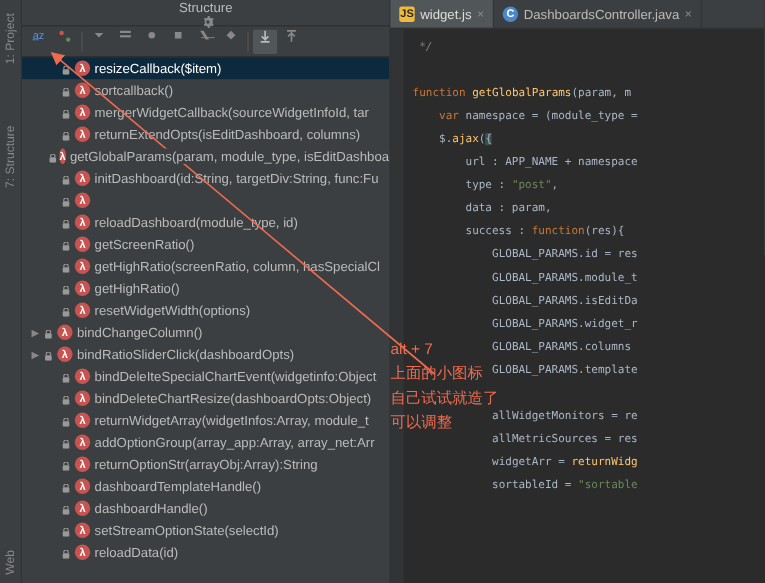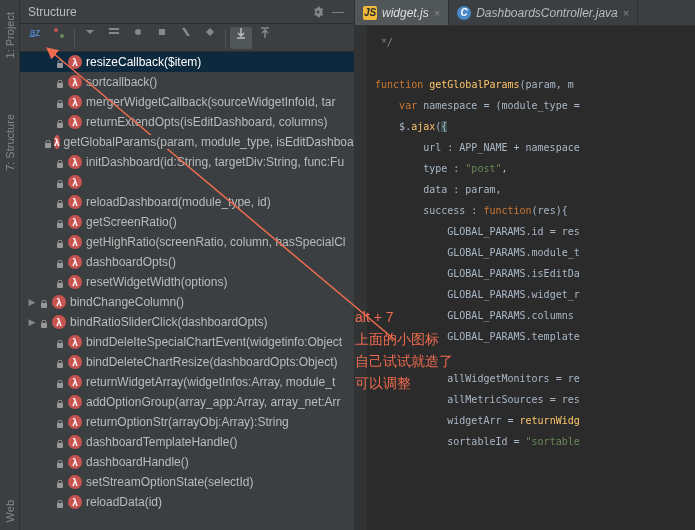--- a/index.html
+++ b/index.html
@@ -42,20 +42,21 @@
   border-right: 1px solid #323232;
 }
 .panel-header {
   height: 24px;
   display: flex;
   align-items: center;
   padding: 0 8px;
   border-bottom: 1px solid #2d2d2d;
   font-size: 12px;
   color: #bbb;
+  flex-direction: column;
 }
 .panel-header .spacer { flex: 1; }
 .panel-header .hdr-icon {
   width: 16px; height: 16px;
   margin-left: 4px;
   cursor: pointer;
   color: #888;
   display: flex; align-items: center; justify-content: center;
 }
 .toolbar {
@@ -128,21 +129,20 @@
   border-bottom: 1px solid #323232;
 }
 .tab {
   display: flex;
   align-items: center;
   padding: 0 8px;
   gap: 5px;
   font-size: 12px;
   cursor: pointer;
   border-right: 1px solid #323232;
-  font-style: italic;
 }
 .tab.active { background: #515658; color: #ddd; }
 .tab .file-icon {
   width: 14px; height: 14px;
   display: flex; align-items: center; justify-content: center;
   font-size: 10px; font-weight: bold;
   border-radius: 2px;
 }
 .tab .js-icon { background: #f0b93a; color: #2b2b2b; }
 .tab .java-icon { background: #4a88c7; color: #fff; border-radius: 50%; }
@@ -353,21 +353,21 @@
           <span class="lambda">λ</span>
           <span class="tree-text">getHighRatio(screenRatio, column, hasSpecialCl</span>
         </div>
         <div class="tree-row indent1">
           <span class="expand"></span>
           <span class="locked"><svg width="8" height="8" viewBox="0 0 8 8" fill="#999">
               <rect x="1" y="3" width="6" height="5" rx="1"></rect>
               <path d="M2 3V2a2 2 0 014 0v1" stroke="#999" fill="none"></path>
             </svg></span>
           <span class="lambda">λ</span>
-          <span class="tree-text">dashboardOpts()</span>
+          <span class="tree-text">getHighRatio()</span>
         </div>
         <div class="tree-row indent1">
           <span class="expand"></span>
           <span class="locked"><svg width="8" height="8" viewBox="0 0 8 8" fill="#999">
               <rect x="1" y="3" width="6" height="5" rx="1"></rect>
               <path d="M2 3V2a2 2 0 014 0v1" stroke="#999" fill="none"></path>
             </svg></span>
           <span class="lambda">λ</span>
           <span class="tree-text">resetWidgetWidth(options)</span>
         </div>

